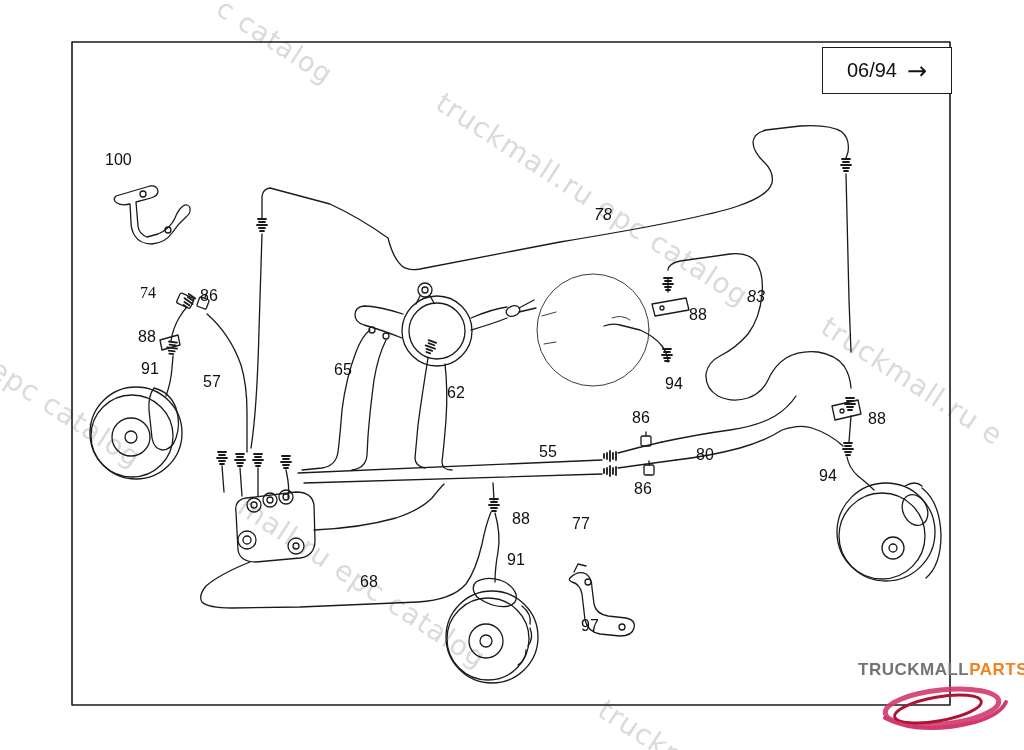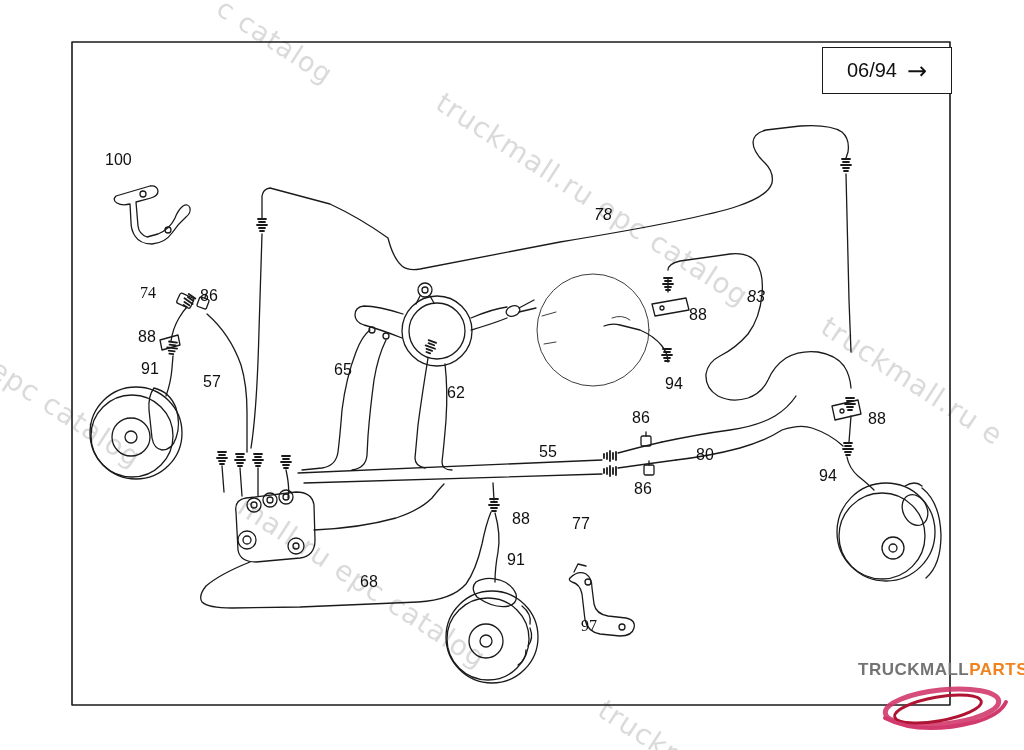--- a/index.html
+++ b/index.html
@@ -228,21 +228,21 @@
       <span class="part-label" style="left: 632px; top: 409px;">86</span>
       <span class="part-label" style="left: 539px; top: 443px;">55</span>
       <span class="part-label" style="left: 696px; top: 446px;">80</span>
       <span class="part-label" style="left: 634px; top: 480px;">86</span>
       <span class="part-label" style="left: 572px; top: 487px; margin-top: 28px;">77</span>
       <span class="part-label" style="left: 868px; top: 410px;">88</span>
       <span class="part-label" style="left: 819px; top: 467px;">94</span>
       <span class="part-label" style="left: 512px; top: 510px;">88</span>
       <span class="part-label" style="left: 507px; top: 551px;">91</span>
       <span class="part-label" style="left: 360px; top: 573px;">68</span>
-      <span class="part-label" style="left: 581px; top: 617px; font-family: Liberation Serif, serif;">97</span>
+      <span class="part-label" style="left: 581px; top: 617px;">97</span>
     </div>
 
   <div class="revbox">
     <span class="rl">06/94</span>
     <span class="arr">→</span>
   </div>
 
   <div class="logo">
     <span class="lg">TRUCKMALL</span><span class="la">PARTS</span>
   </div>

